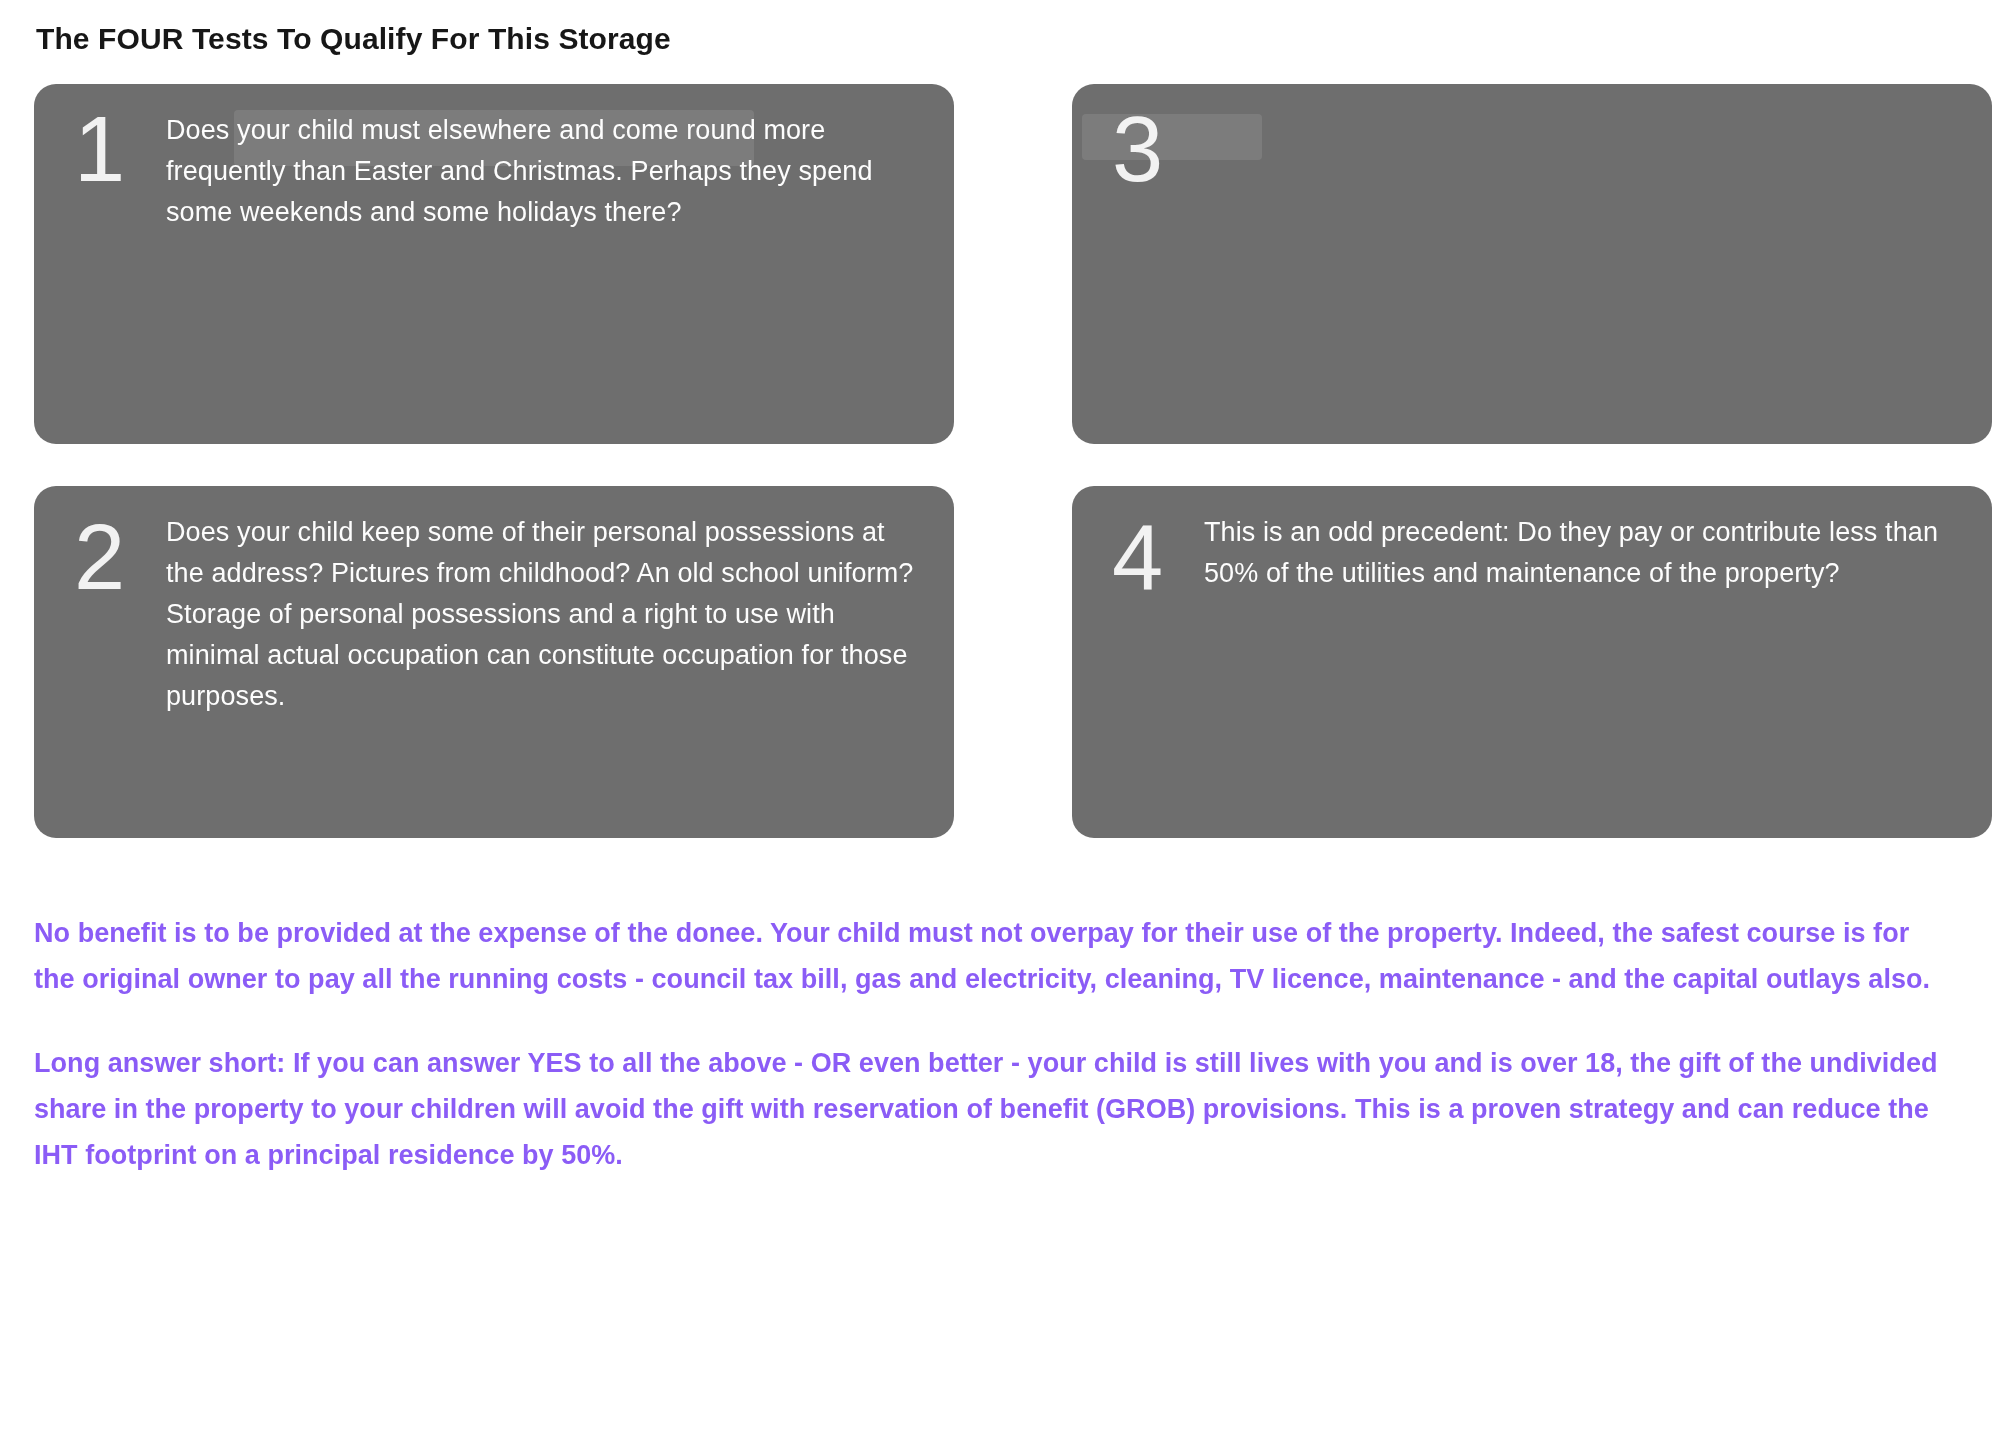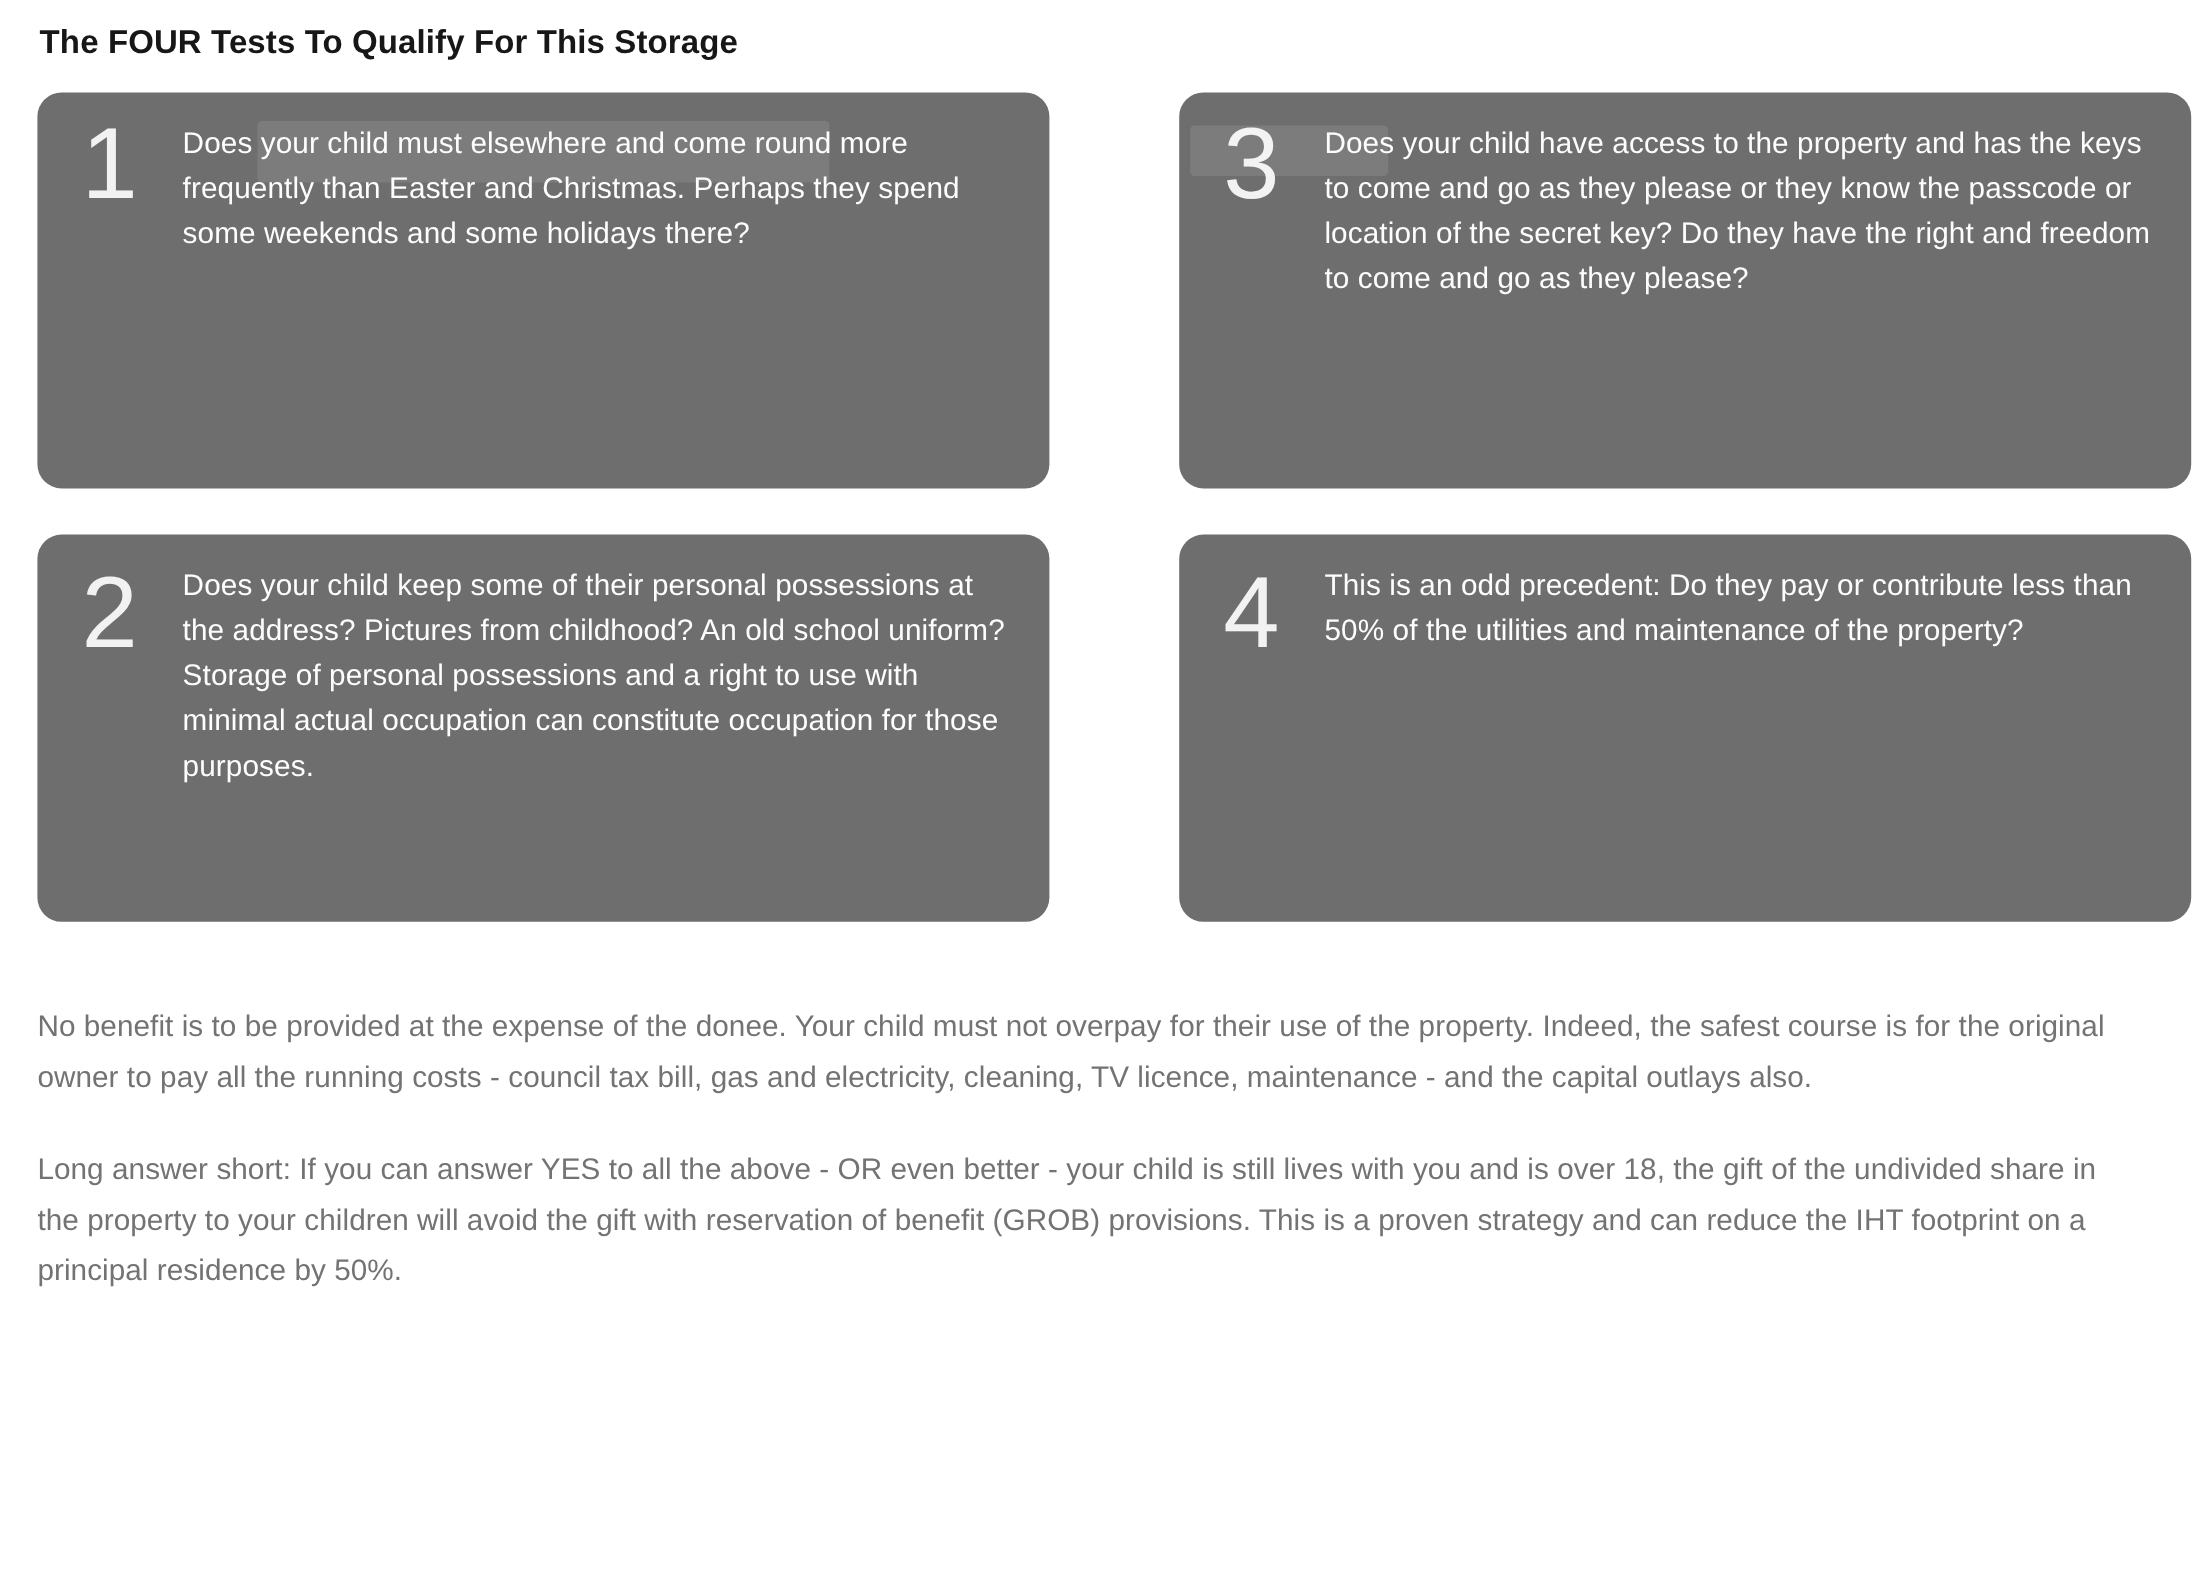--- a/index.html
+++ b/index.html
@@ -69,23 +69,24 @@
   .card-2 .card-number,
   .card-4 .card-number { margin-top: 8px; }
 
   .body-copy {
     margin-top: 72px;
     padding: 0 22px 0 0;
   }
   .para {
     font-size: 27px;
     line-height: 46px;
-    color: #737373;
+    color: #8b5cf6;
     margin: 0 0 38px 0;
     letter-spacing: 0.05px;
+    font-weight: bold;
   }
   .para:last-child { margin-bottom: 17px; }
 
   
   .scan-smudge {
     position: absolute;
     pointer-events: none;
     background: rgba(255,255,255,0.10);
     border-radius: 4px;
   }
@@ -100,21 +101,20 @@
   <div class="cards-grid">
 
     <div class="card card-row-1 card-1">
       <div class="card-number">1</div>
       <div class="card-text">Does your child must elsewhere and come round more frequently than Easter and Christmas.  Perhaps they spend some weekends and some holidays there?</div>
       <div class="scan-smudge" style="left:200px; top:26px; width:520px; height:56px;"></div>
     </div>
 
     <div class="card card-row-1 card-3">
       <div class="card-number">3</div>
-      <div class="card-text">Does your child have access to the property and has the keys to come and go as they please or they know the passcode or location of the secret key?  Do they have the right and freedom to come and go as they please?</div>
       <div class="scan-smudge" style="left:10px; top:30px; width:180px; height:46px;"></div>
     </div>
 
     <div class="card card-row-2 card-2">
       <div class="card-number">2</div>
       <div class="card-text">Does your child keep some of their personal possessions at the address?  Pictures from childhood?  An old school uniform?  Storage of personal possessions and a right to use with minimal actual occupation can constitute occupation for those purposes.</div>
     </div>
 
     <div class="card card-row-2 card-4">
       <div class="card-number">4</div>

